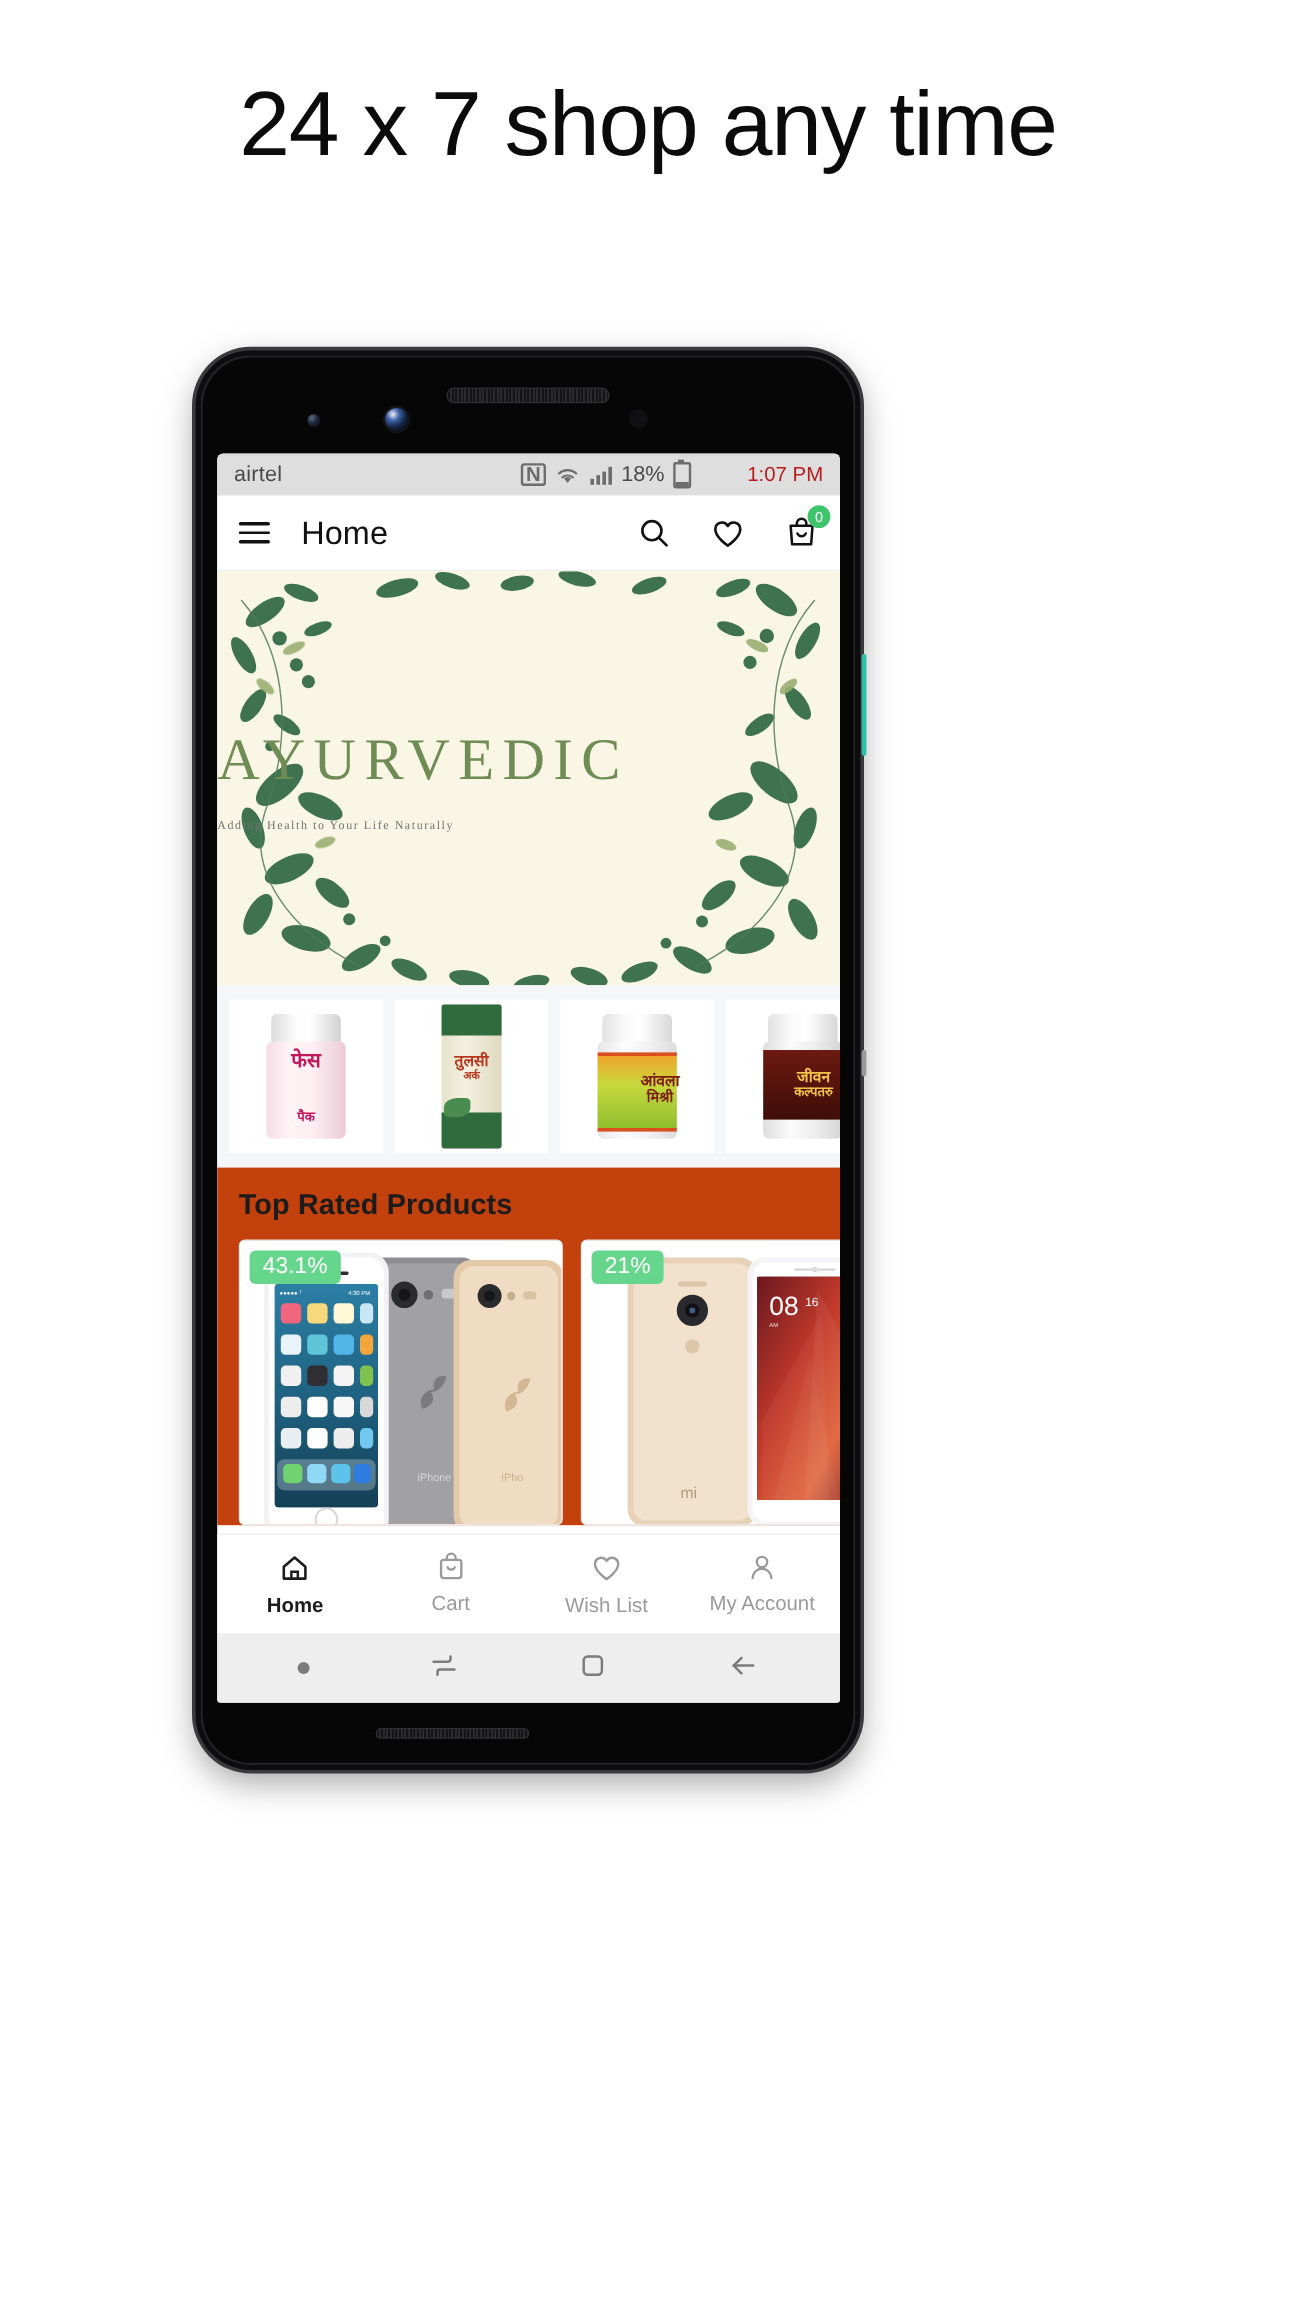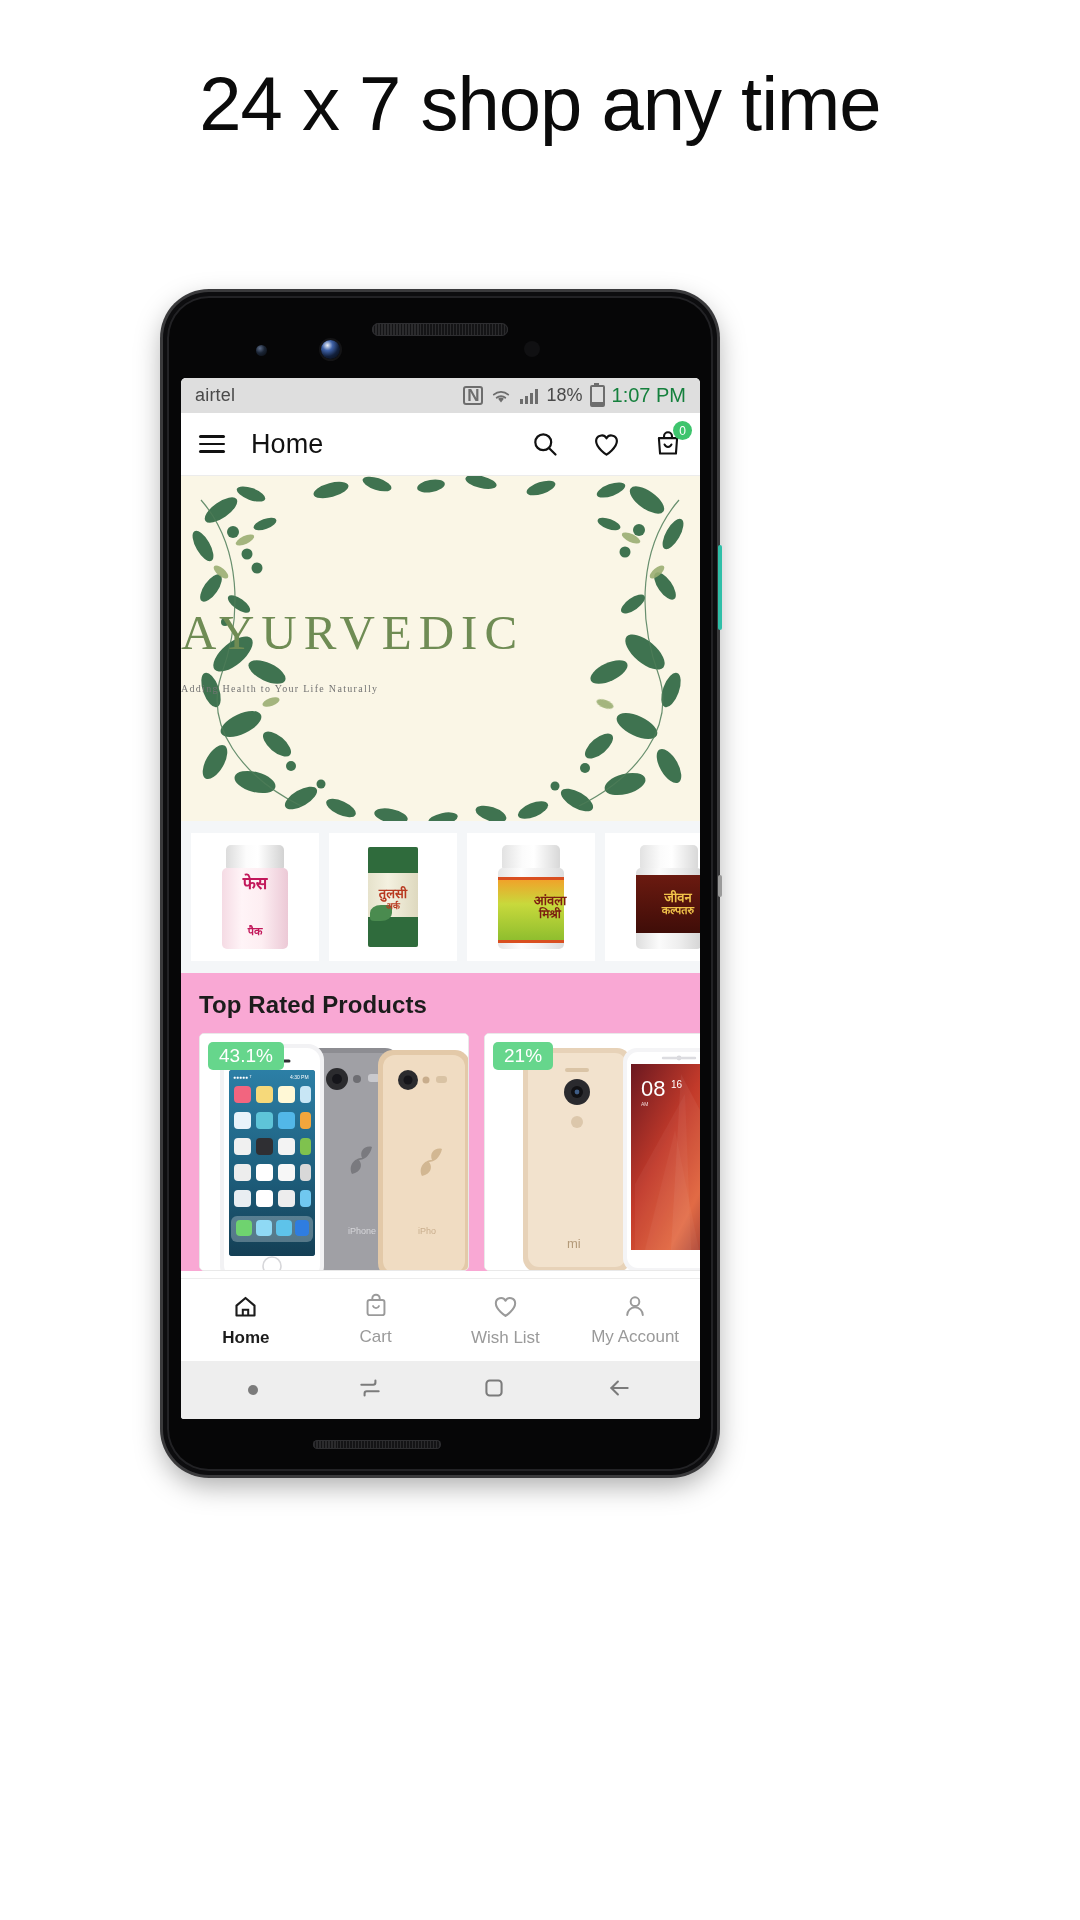--- a/index.html
+++ b/index.html
@@ -117,21 +117,21 @@
     font-family: "Liberation Sans", sans-serif;
   }
   .carrier { flex: 0 0 auto; letter-spacing: .2px; }
   .status-right {
     margin-left: auto;
     display: flex;
     align-items: center;
     gap: 7px;
   }
   .status-right .pct { font-size: 18px; color: #4a4a4a; }
-  .status-right .clock { font-size: 20px; color: #15803d; }
+  .status-right .clock { font-size: 17px; color: #b91c1c; margin-left: 40px; }
   .nfc-glyph {
     font-weight: bold; font-size: 17px;
     border: 2px solid #6d6d6d;
     border-radius: 3px;
     padding: 0 2px;
     line-height: 15px;
     color: #6d6d6d;
   }
   .batt {
     width: 11px; height: 18px;
@@ -246,26 +246,26 @@
     border-radius: 5px;
   }
   .jar-text {
     position: absolute; inset: 0;
     display: flex; flex-direction: column; align-items: center; justify-content: center;
     font-family: "Liberation Sans", sans-serif;
     font-weight: bold;
     line-height: 1.05;
     text-align: center;
   }
-  .box-pack { position: relative; width: 50px; height: 100px; }
+  .box-pack { position: relative; width: 50px; height: 120px; }
 
   
   .section {
     padding: 18px 18px 0 18px;
-    background: #f9a8d4;
+    background: #c2410c;
   }
   .section-title {
     font-size: 24px;
     font-weight: bold;
     color: #1c1c1c;
     letter-spacing: .1px;
   }
   .prod-row {
     display: flex;
     gap: 15px;

